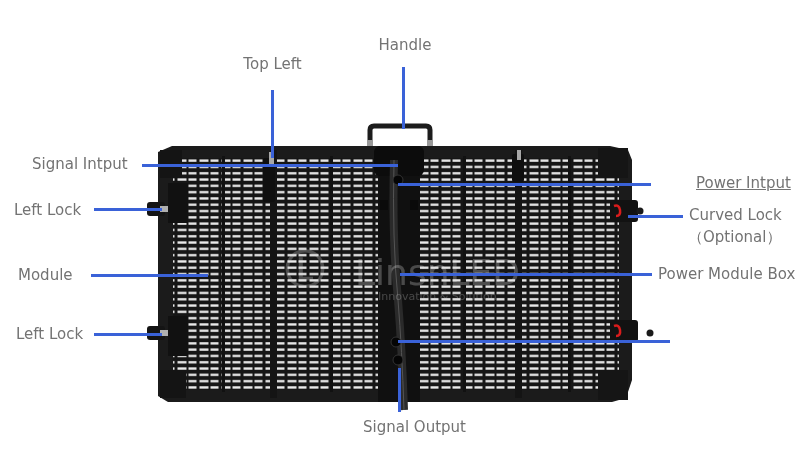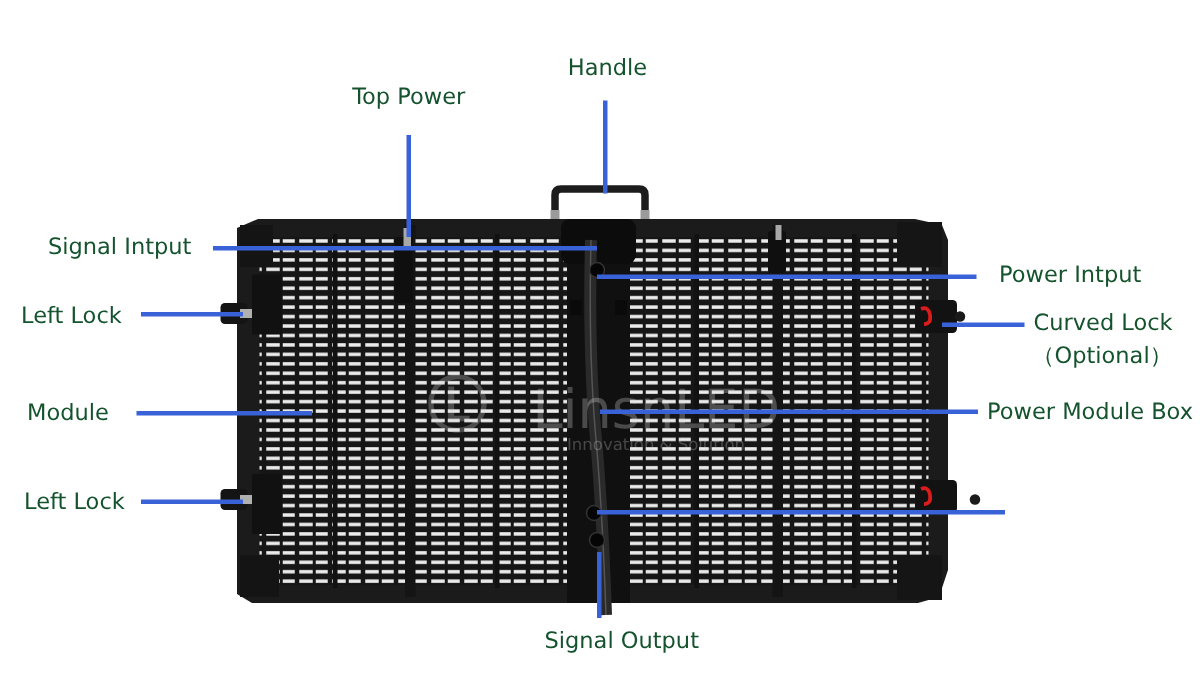--- a/index.html
+++ b/index.html
@@ -1,20 +1,20 @@
 <!DOCTYPE html>
 <html><head>
   <meta charset="utf-8">
   <style>
     * { box-sizing: border-box; margin: 0; padding: 0; }
     html, body { width: 800px; height: 450px; background: #ffffff; overflow: hidden; }
     body { position: relative; font-family: "DejaVu Sans", "Liberation Sans", sans-serif; color: #111111; }
     #stage { position: absolute; left: 0; top: 0; width: 800px; height: 450px; }
     .label {
-      position: absolute; font-size: 15px; line-height: 18px; white-space: nowrap; color: #14532d;
+      position: absolute; font-size: 15px; line-height: 18px; white-space: nowrap; color: #737373;
     }
     .label.center { text-align: center; }
     .lead { position: absolute; background: #3a62d8; }
     .lead.h { height: 3px; }
     .lead.v { width: 3px; }
     svg { position: absolute; left: 0; top: 0; }
   </style>
 </head>
 <body>
 
@@ -102,23 +102,23 @@
   <div class="lead h" style="left:94px; top:208px; width:68px;"></div>
   <div class="lead h" style="left:91px; top:274px; width:117px;"></div>
   <div class="lead h" style="left:94px; top:333px; width:68px;"></div>
   <div class="lead h" style="left:398px; top:183px; width:253px;"></div>
   <div class="lead h" style="left:628px; top:215px; width:55px;"></div>
   <div class="lead h" style="left:400px; top:273px; width:252px;"></div>
   <div class="lead h" style="left:398px; top:340px; width:272px;"></div>
   <div class="lead v" style="left:398px; top:368px; height:44px;"></div>
 
   <div class="label center" style="left:360px; top:36px; width:90px;">Handle</div>
-  <div class="label center" style="left:225px; top:55px; width:95px;">Top Power</div>
+  <div class="label center" style="left:225px; top:55px; width:95px;">Top Left</div>
   <div class="label" style="left:32px; top:155px;">Signal Intput</div>
   <div class="label" style="left:14px; top:201px;">Left Lock</div>
   <div class="label" style="left:18px; top:266px;">Module</div>
   <div class="label" style="left:16px; top:325px;">Left Lock</div>
-  <div class="label" style="left:666px; top:174px;">Power Intput</div>
+  <div class="label" style="left:696px; top:174px;text-decoration:underline;">Power Intput</div>
   <div class="label" style="left:689px; top:206px;">Curved Lock</div>
   <div class="label" style="left:688px; top:228px;text-align:center;">（Optional）</div>
   <div class="label" style="left:658px; top:265px;">Power Module Box</div>
   <div class="label center" style="left:352px; top:418px; width:125px;">Signal Output</div>
 </div>
 
 </body></html>

